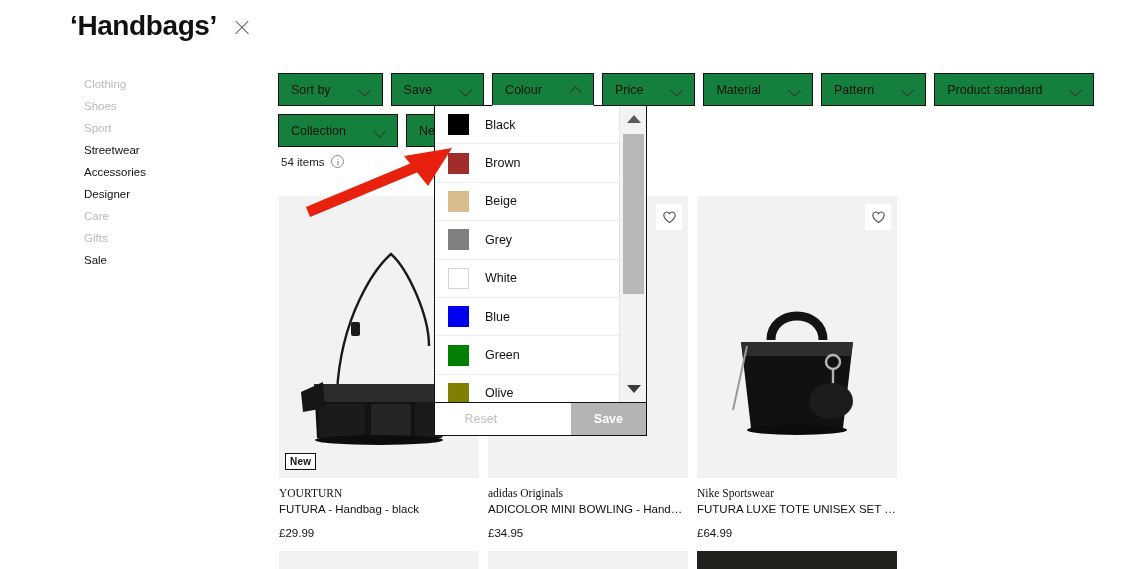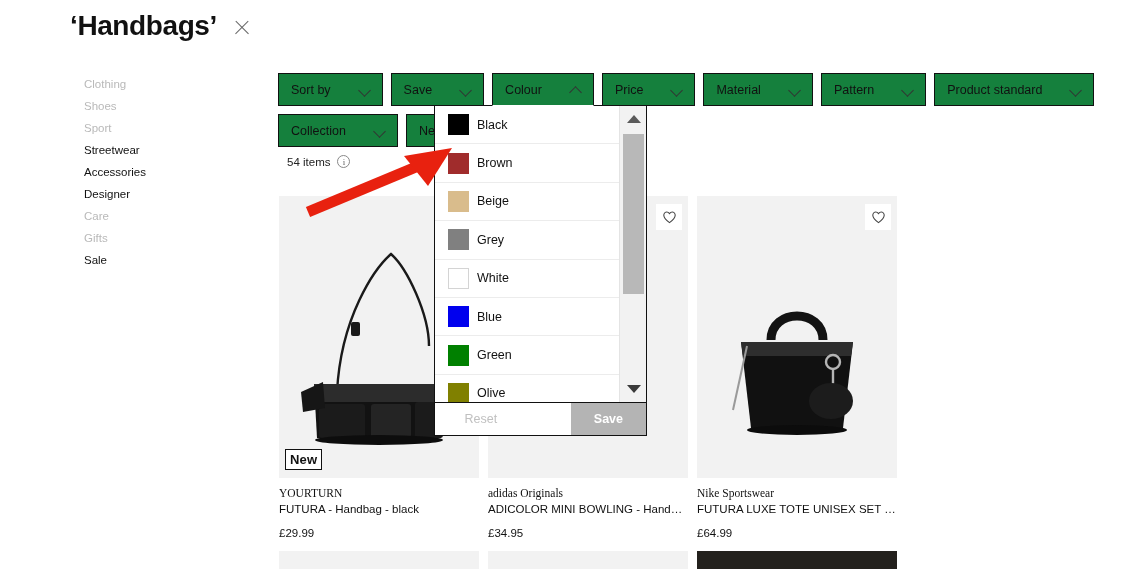--- a/index.html
+++ b/index.html
@@ -47,38 +47,38 @@
   .chip.open { border-bottom-color: #fff; position: relative; z-index: 40; }
   .chev { width: 11px; height: 7px; position: relative; flex: 0 0 auto; }
   .chev::before {
     content: ""; position: absolute; left: 1px; top: 0;
     width: 8px; height: 8px; border-right: 1.3px solid #333; border-bottom: 1.3px solid #333;
     transform: rotate(45deg); transform-origin: center;
   }
   .chev.up::before { transform: rotate(-135deg); top: 2px; }
 
   
-  .count-row { position: absolute; left: 275px; top: 155px; display: flex; align-items: center; gap: 7px; padding-left: 12px; }
+  .count-row { position: absolute; left: 269px; top: 155px; display: flex; align-items: center; gap: 7px; padding-left: 12px; }
   .count-text { font-size: 11.5px; color: #222; }
   .info-icon {
     width: 13px; height: 13px; border: 1px solid #888; border-radius: 50%;
     display: inline-flex; align-items: center; justify-content: center;
     font-size: 9px; color: #666; font-family: "Liberation Serif", serif; cursor: pointer;
   }
 
   
   .dropdown {
     position: absolute; left: 434px; top: 105px; width: 213px; height: 331px;
     background: #fff; border: 1px solid #111; z-index: 30;
     display: flex; flex-direction: column;
   }
   .dd-body { position: relative; flex: 1 1 auto; overflow: hidden; display: flex; }
   .dd-list { flex: 1 1 auto; overflow: hidden; }
   .colour-opt {
-    height: 38.4px; display: flex; align-items: center; gap: 8px; padding: 0 0 0 13px;
+    height: 38.4px; display: flex; align-items: center; gap: 16px; padding: 0 0 0 13px;
     border-bottom: 1px solid #ececec; cursor: pointer; background: #fff;
   }
   .sw { width: 21px; height: 21px; flex: 0 0 auto; }
   .sw.bordered { border: 1px solid #d4d4d4; }
   .colour-label { font-size: 12.5px; color: #111; }
 
   
   .dd-scroll {
     width: 27px; flex: 0 0 auto; background: #f2f2f2; position: relative;
     border-left: 1px solid #e4e4e4; cursor: pointer;
@@ -117,21 +117,21 @@
     cursor: pointer;
   }
   .thumb.short { height: 22px; }
   .thumb.dark { background: #23211d; }
   .wish {
     position: absolute; right: 6px; top: 8px; width: 26px; height: 26px; background: #fff;
     display: flex; align-items: center; justify-content: center; cursor: pointer; z-index: 3;
   }
   .badge-new {
     position: absolute; left: 6px; bottom: 8px; border: 1px solid #111; background: #fff;
-    font-size: 13px; font-weight: 700; padding: 2px 4px; letter-spacing: .2px; color: #111; z-index: 3;
+    font-size: 10px; font-weight: 700; padding: 2px 4px; letter-spacing: .2px; color: #111; z-index: 3;
   }
   .meta { padding: 7px 0 0 0; }
   .brand { font-size: 11.5px; color: #111; font-family: "Liberation Serif", serif; line-height: 16px; }
   .pname {
     font-size: 11.5px; color: #111; line-height: 17px; white-space: nowrap;
     overflow: hidden; text-overflow: ellipsis; max-width: 200px;
   }
   .price { font-size: 11.5px; color: #111; margin-top: 9px; }
 
   

